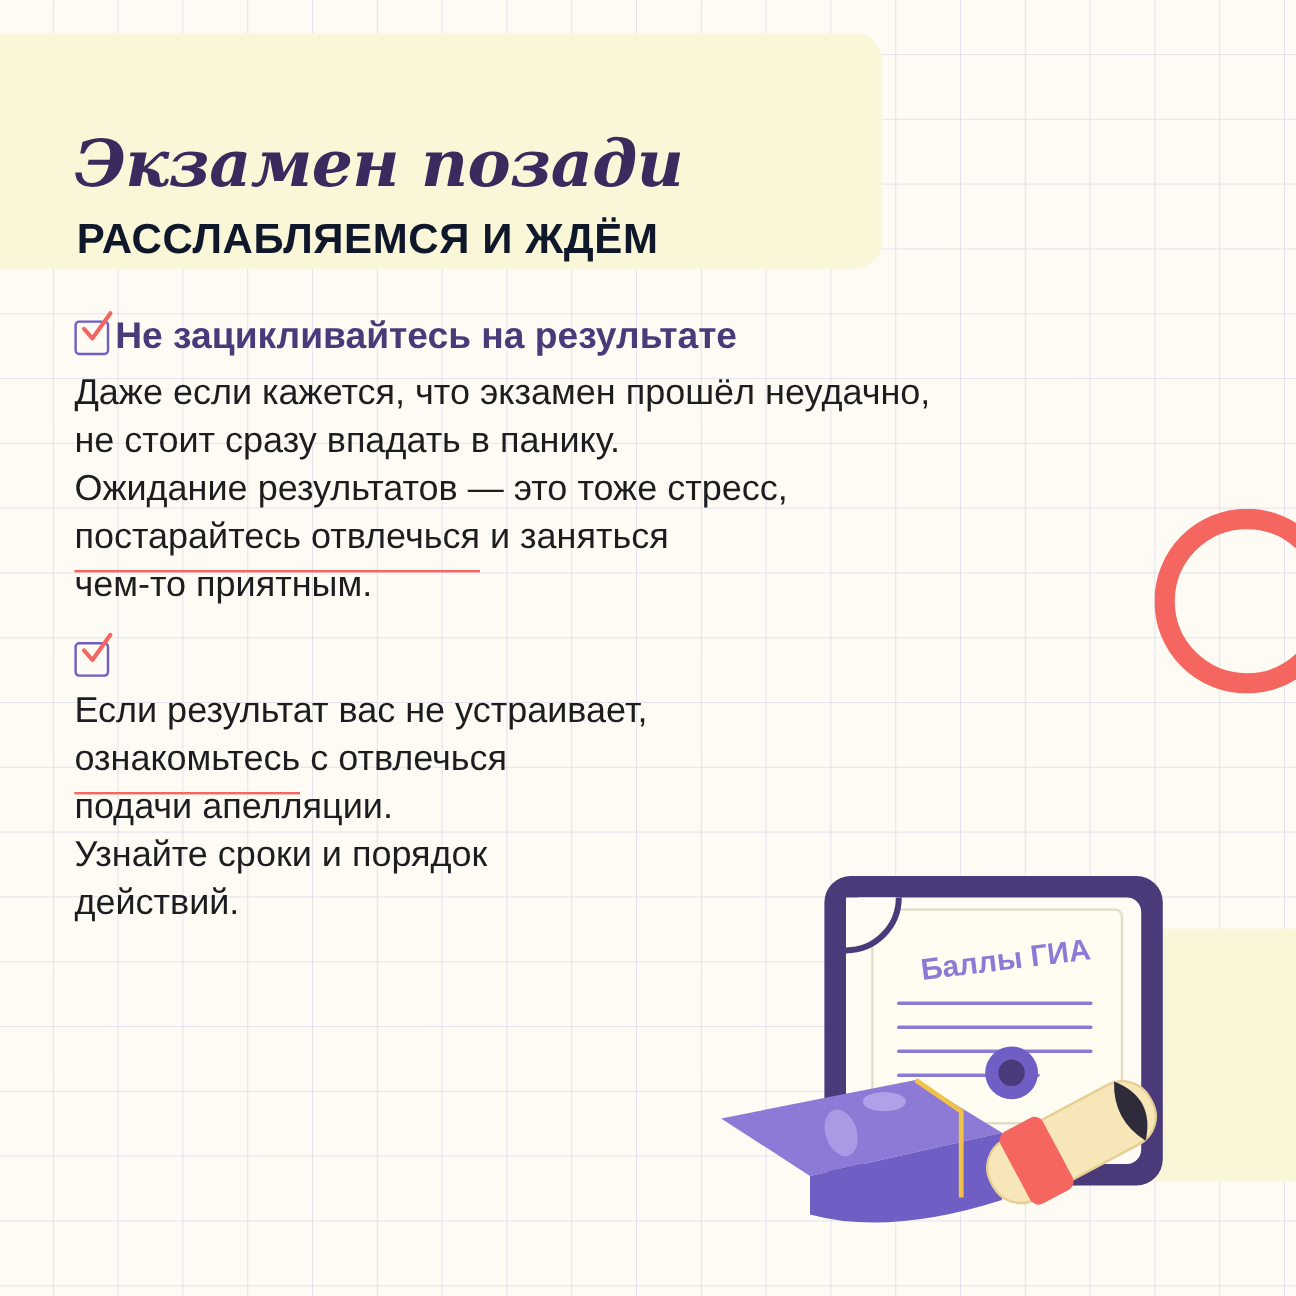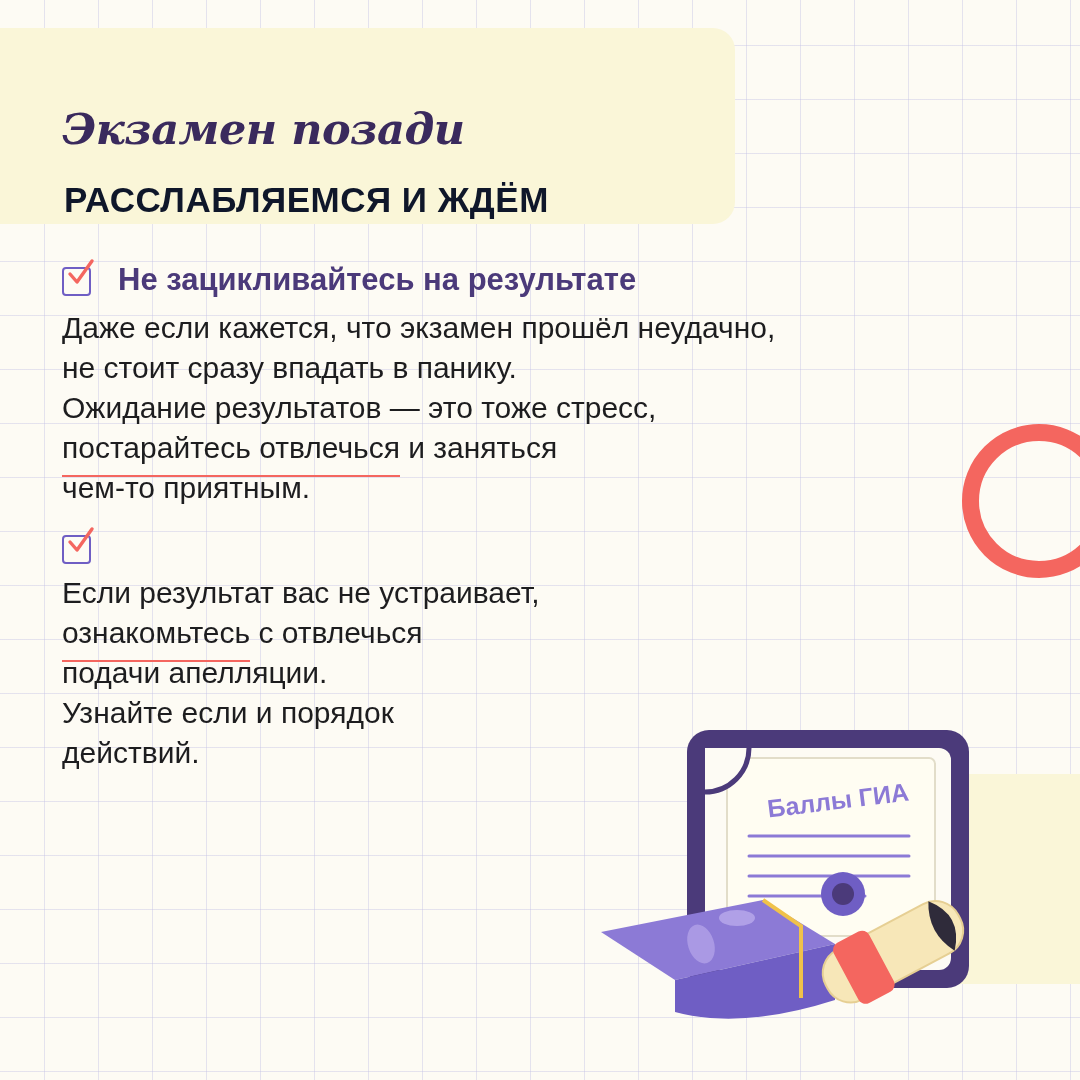--- a/index.html
+++ b/index.html
@@ -39,21 +39,21 @@
     border-top-right-radius: 22px;
     border-bottom-right-radius: 22px;
   }
   .header-title {
     position: absolute;
     left: 62px;
     top: 76px;
     font-family: "DejaVu Serif", serif;
     font-weight: bold;
     font-style: italic;
-    font-size: 43px;
+    font-size: 54px;
     letter-spacing: -0.5px;
     color: #3a2a5d;
     white-space: nowrap;
   }
   .header-subtitle {
     position: absolute;
     left: 64px;
     top: 152px;
     font-family: "Liberation Sans", sans-serif;
     font-weight: bold;
@@ -90,21 +90,21 @@
     position: absolute;
     left: 62px;
     top: 262px;
     width: 930px;
   }
   .block { margin-bottom: 26px; }
 
   .block-head {
     display: flex;
     align-items: center;
-    gap: 26px;
+    gap: 4px;
     margin-bottom: 10px;
   }
   .check-icon {
     position: relative;
     width: 30px;
     height: 30px;
     flex: 0 0 auto;
   }
   .check-icon .box {
     position: absolute;
@@ -201,21 +201,21 @@
           <span class="box"></span>
           <svg class="tick" viewBox="0 0 30 30" xmlns="http://www.w3.org/2000/svg">
             <path d="M5 16 L12 24 L27 3" fill="none" stroke="#f4665f" stroke-width="3.4" stroke-linecap="round" stroke-linejoin="round"></path>
           </svg>
         </span>
       </div>
       <div class="block-body">
         <div class="line">Если результат вас не устраивает,</div>
         <div class="line"><span class="u">ознакомьтесь</span><span> с отвлечься</span></div>
         <div class="line">подачи апелляции.</div>
-        <div class="line">Узнайте если и порядок</div>
+        <div class="line">Узнайте сроки и порядок</div>
         <div class="line">действий.</div>
       </div>
     </div>
 
   </div>
 
   <div class="illus">
     <svg width="560" height="330" viewBox="0 0 560 330" xmlns="http://www.w3.org/2000/svg">
 
       <g>

